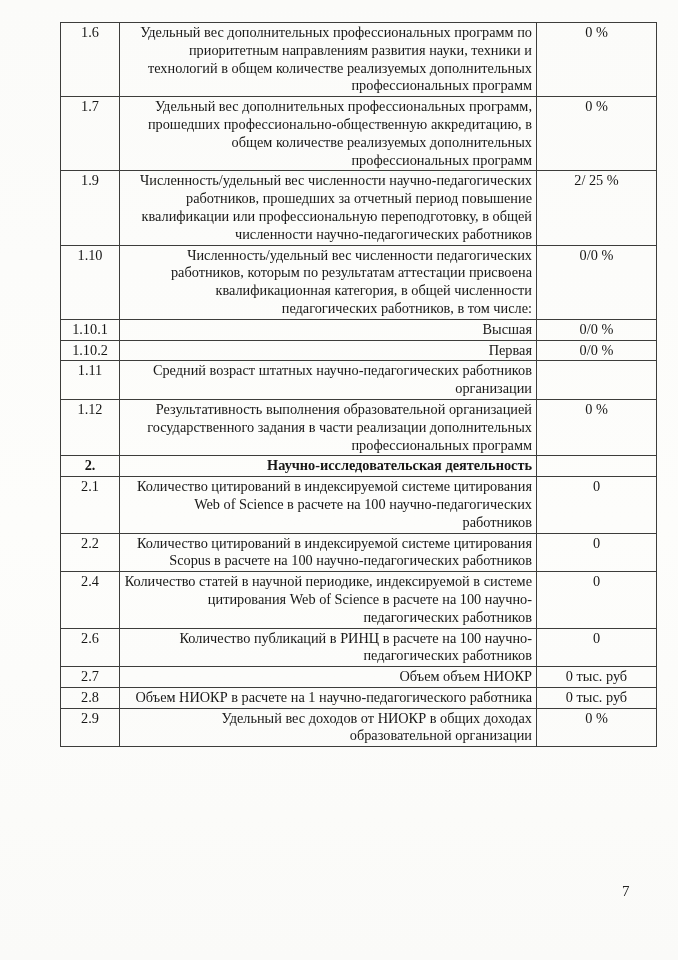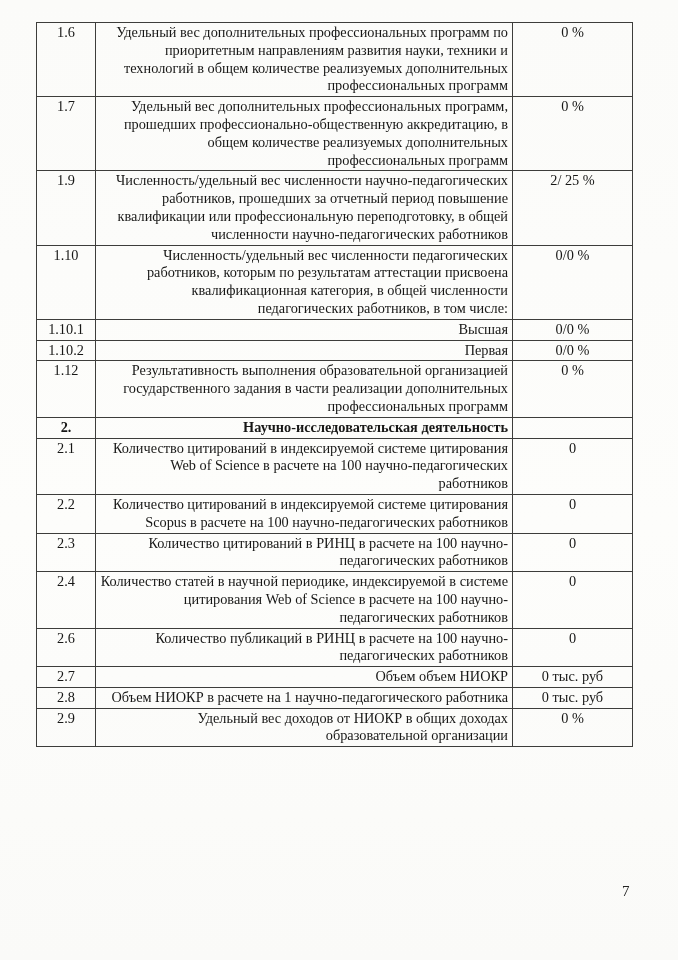--- a/index.html
+++ b/index.html
@@ -13,21 +13,21 @@
     height: 960px;
     margin: 0 auto;
     background: #fcfcfa;
     background-image: linear-gradient(180deg, #fbfbf9 0%, #fdfdfb 55%, #fafaf8 100%);
     font-family: "Liberation Serif", "DejaVu Serif", serif;
     color: #171716;
     overflow: hidden;
   }
   table.indicators {
     position: absolute;
-    left: 36px;
+    left: 60px;
     top: 22px;
     width: 587px;
     border-collapse: collapse;
     table-layout: fixed;
   }
   table.indicators td {
     border: 1px solid #3d3d3b;
     vertical-align: top;
     font-size: 14.3px;
     line-height: 17.8px;
@@ -92,42 +92,42 @@
           <td class="row-number-cell">1.10.1</td>
           <td class="indicator-text-cell">Высшая</td>
           <td class="indicator-value-cell">0/0 %</td>
         </tr>
         <tr>
           <td class="row-number-cell">1.10.2</td>
           <td class="indicator-text-cell">Первая</td>
           <td class="indicator-value-cell">0/0 %</td>
         </tr>
         <tr>
+          <td class="row-number-cell">1.11</td>
+          <td class="indicator-text-cell">Средний возраст штатных научно-педагогических работников организации</td>
+          <td class="indicator-value-cell"></td>
+        </tr>
+        <tr>
           <td class="row-number-cell">1.12</td>
           <td class="indicator-text-cell">Результативность выполнения образовательной организацией государственного задания в части реализации дополнительных профессиональных программ</td>
           <td class="indicator-value-cell">0 %</td>
         </tr>
         <tr class="bold-row">
           <td class="row-number-cell">2.</td>
           <td class="indicator-text-cell">Научно-исследовательская деятельность</td>
           <td class="indicator-value-cell"></td>
         </tr>
         <tr>
           <td class="row-number-cell">2.1</td>
           <td class="indicator-text-cell">Количество цитирований в индексируемой системе цитирования Web of Science в расчете на 100 научно-педагогических работников</td>
           <td class="indicator-value-cell">0</td>
         </tr>
         <tr>
           <td class="row-number-cell">2.2</td>
           <td class="indicator-text-cell">Количество цитирований в индексируемой системе цитирования Scopus в расчете на 100 научно-педагогических работников</td>
-          <td class="indicator-value-cell">0</td>
-        </tr>
-        <tr>
-          <td class="row-number-cell">2.3</td>
-          <td class="indicator-text-cell">Количество цитирований в РИНЦ в расчете на 100 научно-педагогических работников</td>
           <td class="indicator-value-cell">0</td>
         </tr>
         <tr>
           <td class="row-number-cell">2.4</td>
           <td class="indicator-text-cell">Количество статей в научной периодике, индексируемой в системе цитирования Web of Science в расчете на 100 научно-педагогических работников</td>
           <td class="indicator-value-cell">0</td>
         </tr>
         <tr>
           <td class="row-number-cell">2.6</td>
           <td class="indicator-text-cell">Количество публикаций в РИНЦ в расчете на 100 научно-педагогических работников</td>

